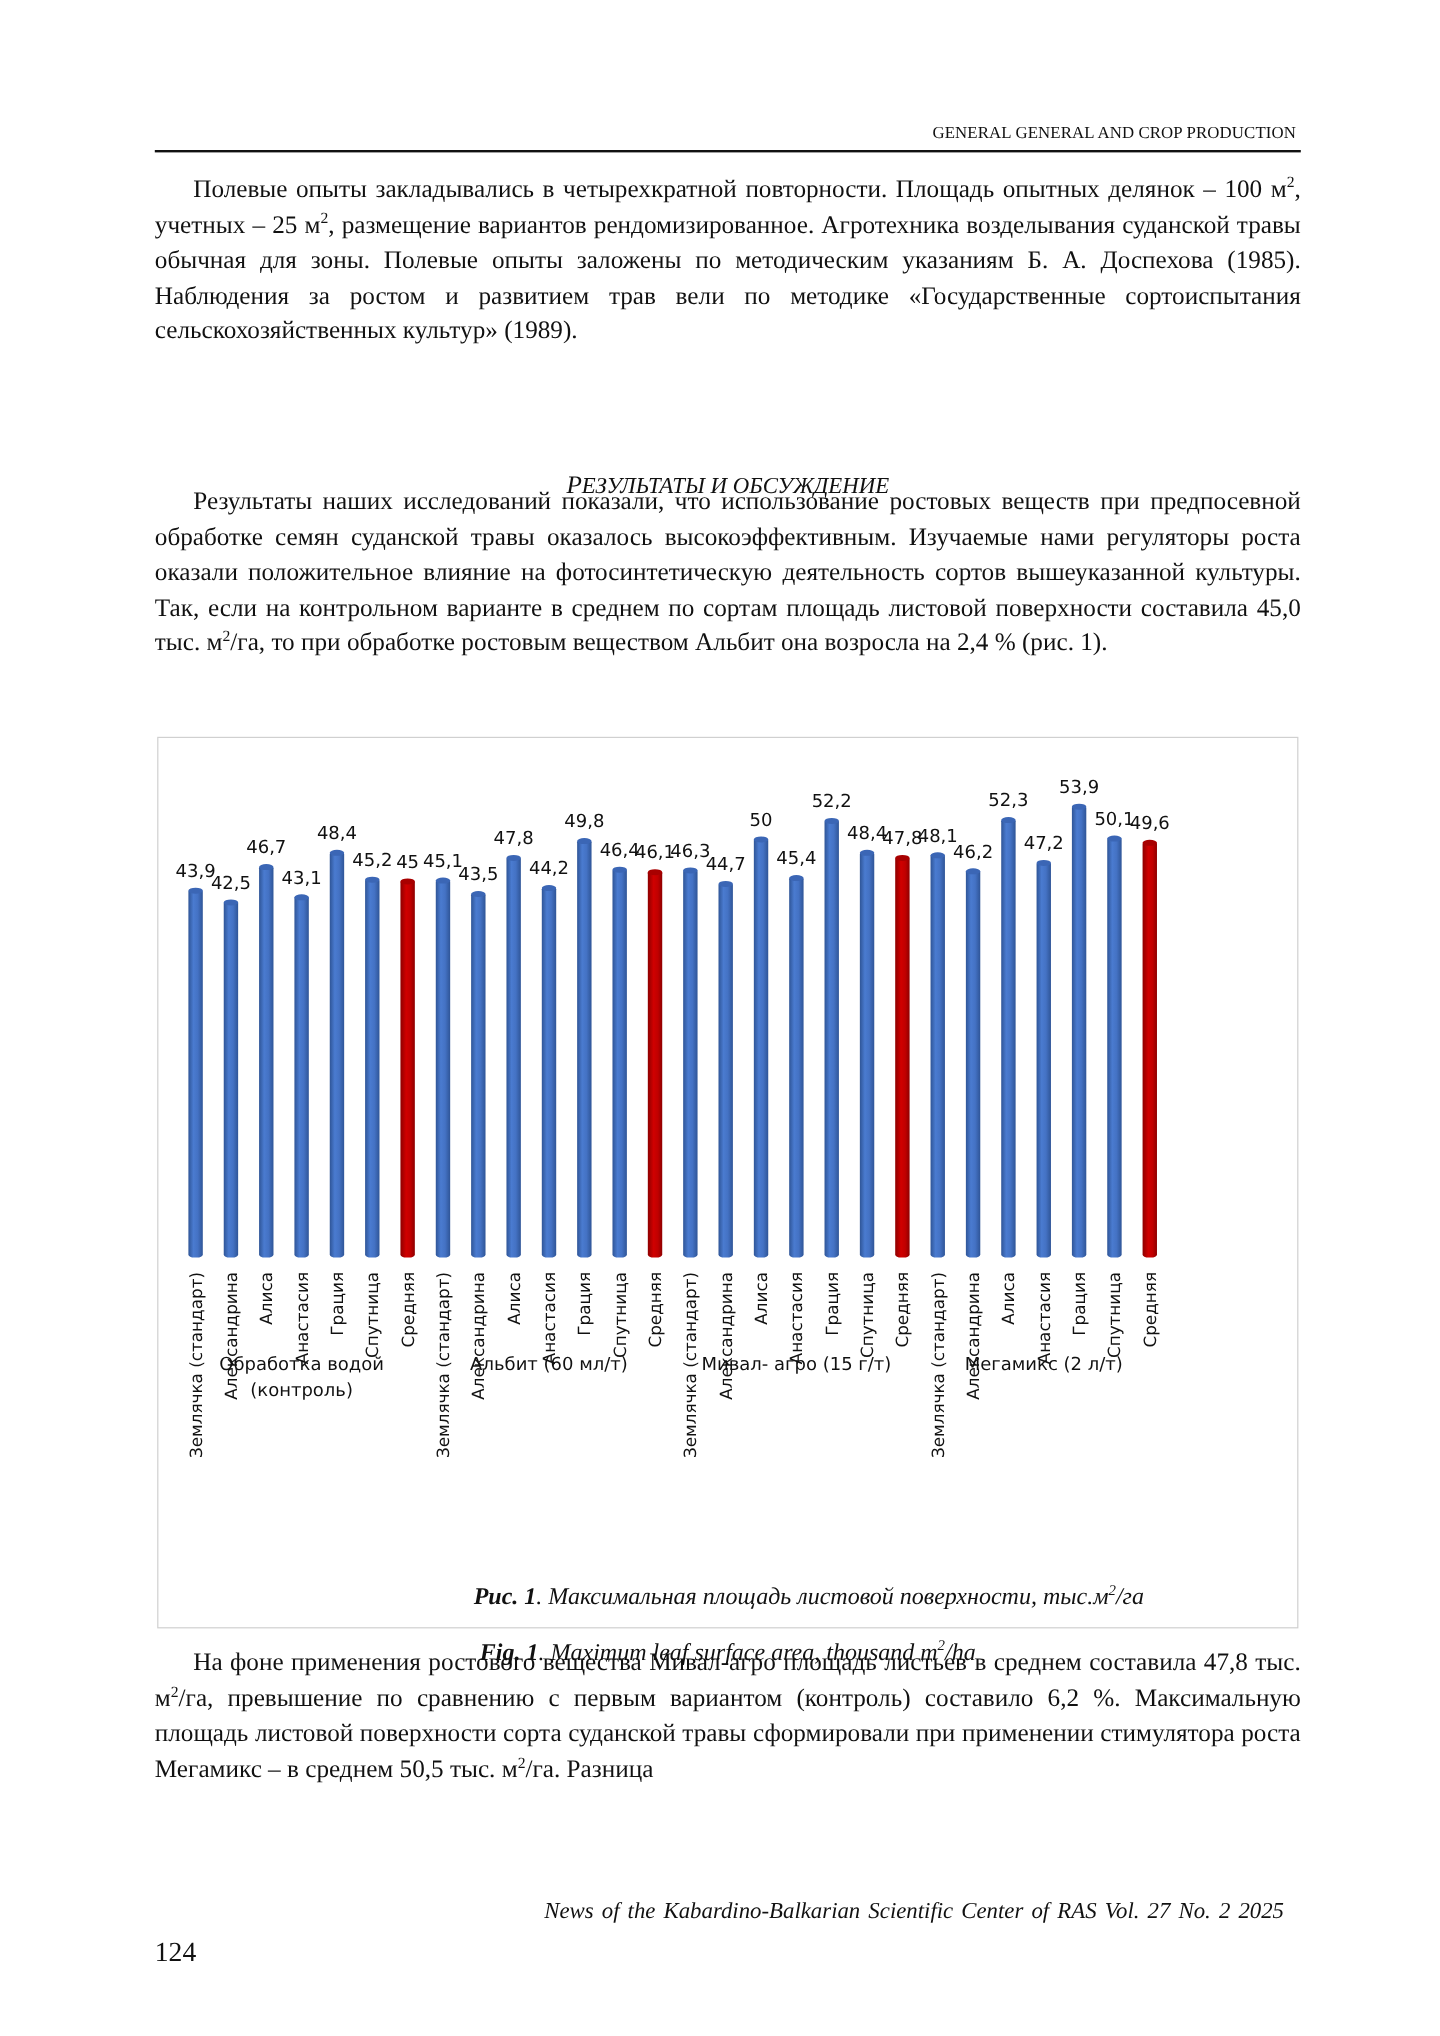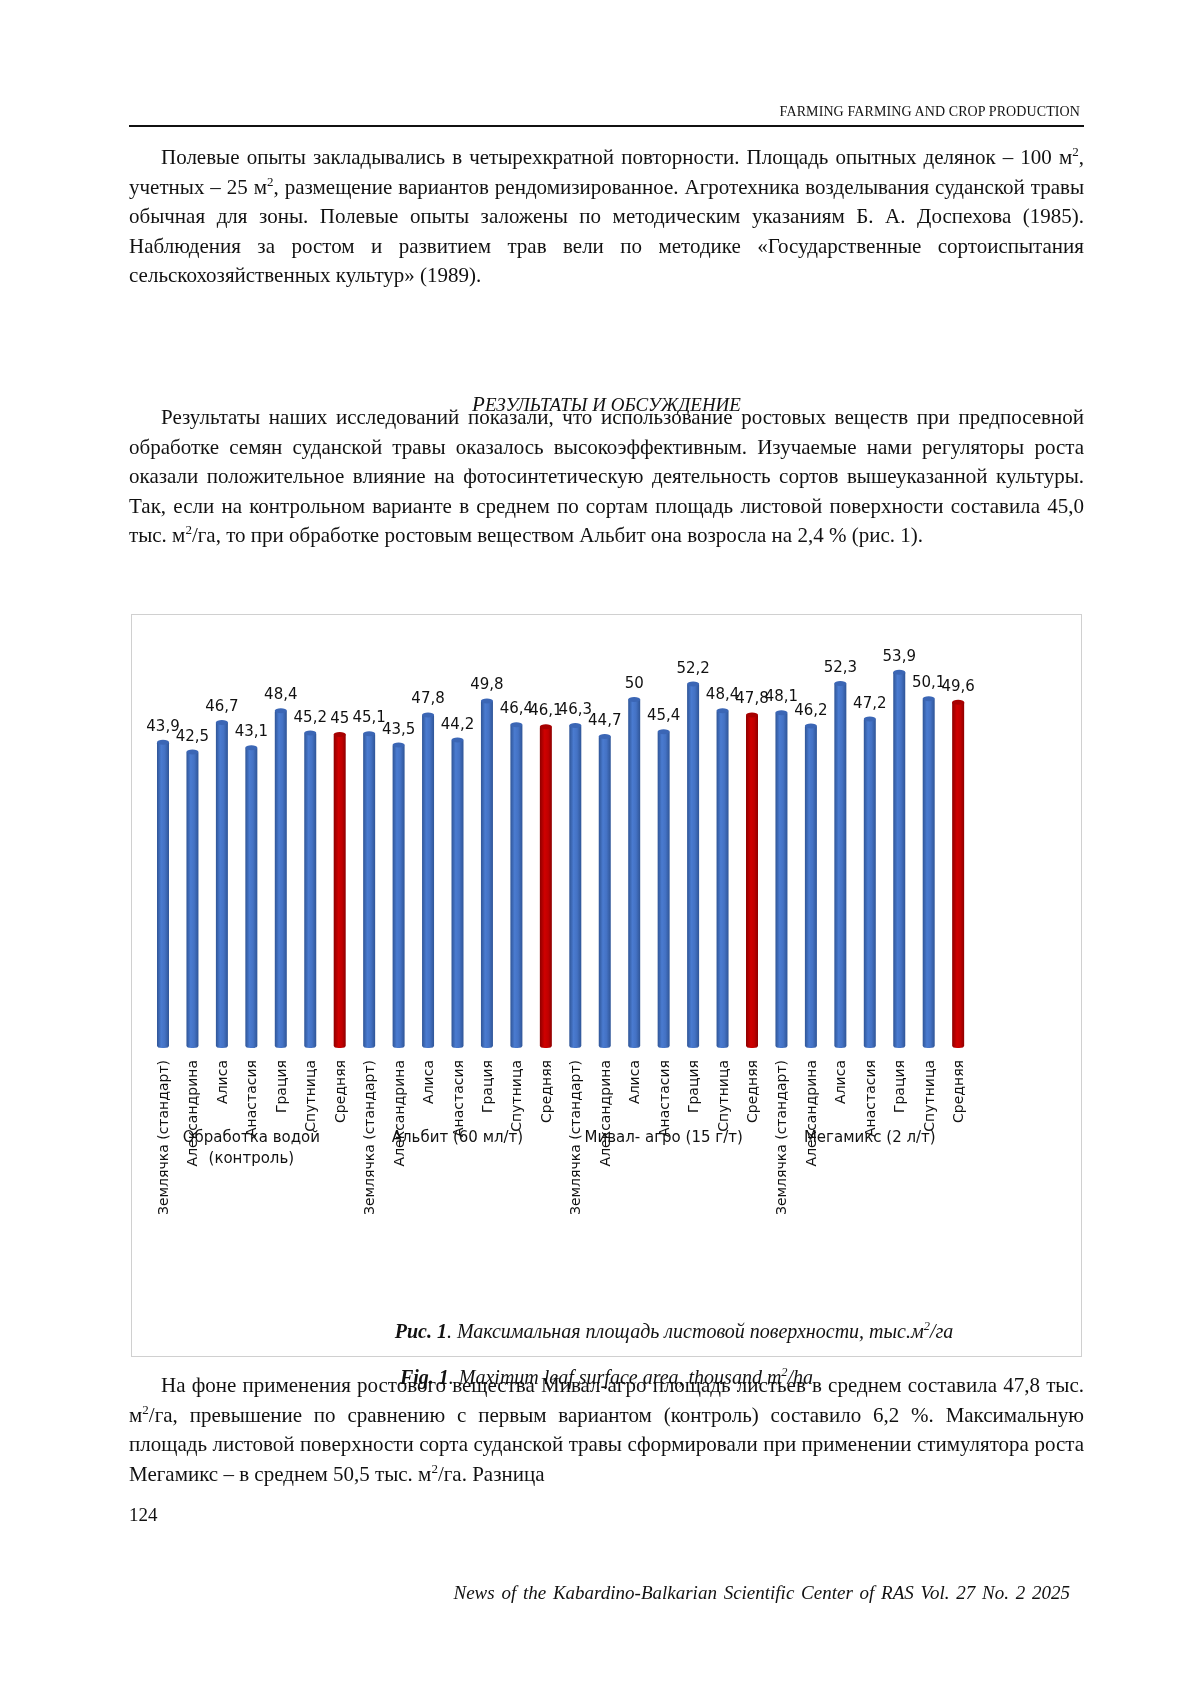--- a/index.html
+++ b/index.html
@@ -14,28 +14,28 @@
   .section-title { position:absolute; left:129px; width:955px; text-align:center; top:392px; font-size:19px;font-style:italic; }
   .section-title .big { font-size:21px; }
   .chart-frame { position:absolute; left:131px; top:614px; width:951px; height:743px;
                  border:1px solid #d0d0d0; box-sizing:border-box; background:#fff; }
   .chart-svg { position:absolute; left:0; top:0; }
   .cat-label { font-family:"DejaVu Sans", "Liberation Sans", sans-serif; font-size:14px; fill:#111; }
   .val-label { font-family:"DejaVu Sans", "Liberation Sans", sans-serif; font-size:15px; fill:#111; }
   .group-label { font-family:"DejaVu Sans", "Liberation Sans", sans-serif; font-size:15px; fill:#111; }
   .caption-ru { position:absolute; left:131px; width:1086px; top:1320px; text-align:center; font-size:20px; font-style:italic; }
   .caption-en { position:absolute; left:129px; width:955px; top:1366px; text-align:center; font-size:20px; font-style:italic; }
-  .footer-page { position:absolute; left:129px; top:1504px; font-size:19px; }
+  .footer-page { position:absolute; left:129px; top:1614px; font-size:23px; }
   .footer-journal { position:absolute; right:130px; top:1582px; font-size:19px; font-style:italic; word-spacing:2px;margin-left:45px; }
   sup { font-size:0.62em; line-height:0; }
 </style>
 </head>
 <body>
 
-<div class="header-text">FARMING FARMING AND CROP PRODUCTION</div>
+<div class="header-text">GENERAL GENERAL AND CROP PRODUCTION</div>
 <div class="header-rule"></div>
 
 <div class="body-block" style="top:143px;">
   <p class="indent">Полевые опыты закладывались в четырехкратной повторности. Площадь опытных делянок – 100 м<sup>2</sup>, учетных – 25 м<sup>2</sup>, размещение вариантов рендомизированное. Агротехника возделывания суданской травы обычная для зоны. Полевые опыты заложены по методическим указаниям Б. А. Доспехова (1985). Наблюдения за ростом и развитием трав вели по методике «Государственные сортоиспытания сельскохозяйственных культур» (1989).</p>
 </div>
 
 <div class="section-title">
   <span class="big">Р</span><span>ЕЗУЛЬТАТЫ И ОБСУЖДЕНИЕ</span>
 </div>
 

